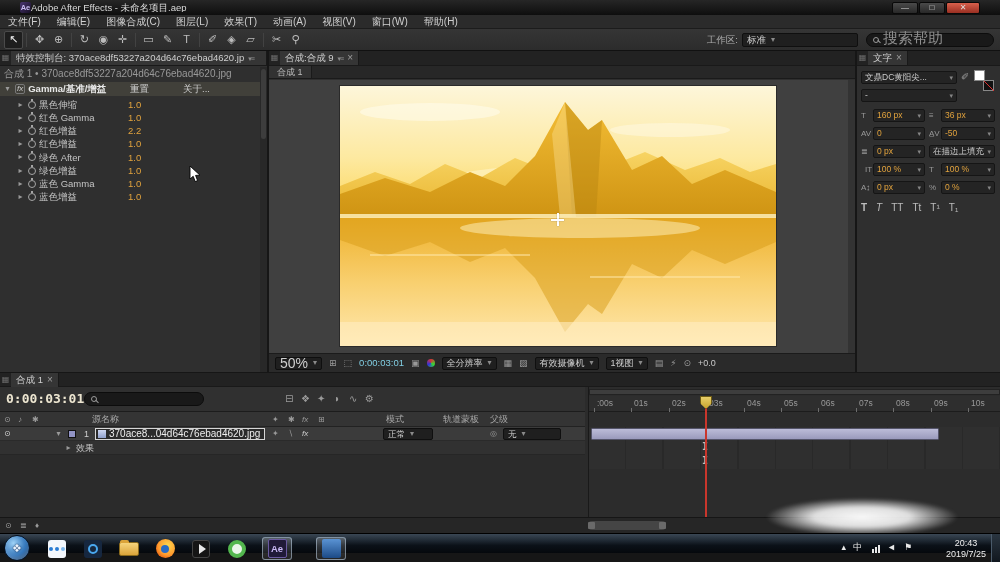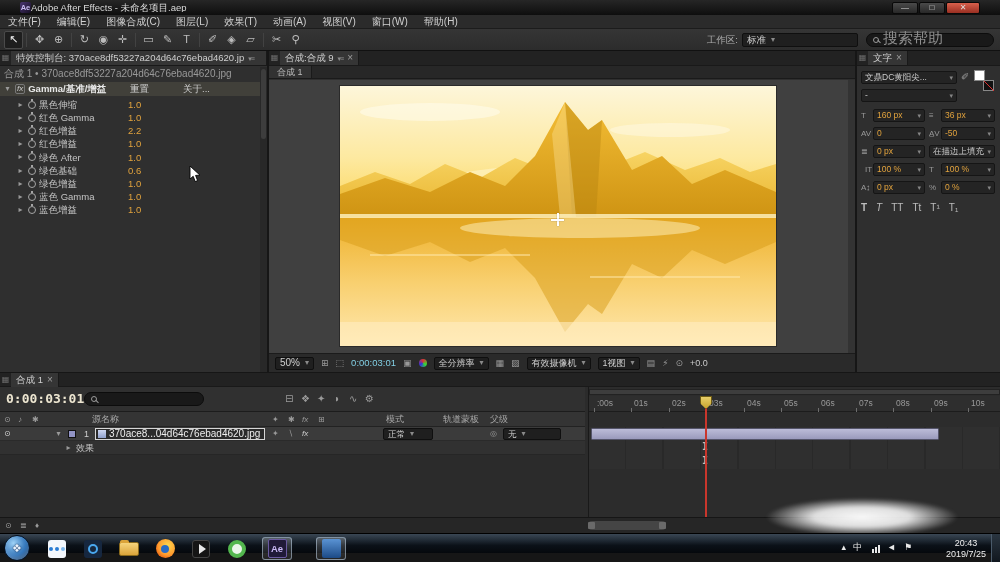--- a/index.html
+++ b/index.html
@@ -169,26 +169,20 @@
         <span class="tw r"></span>
           <span class="watch"></span>
         <span class="plabel">红色增益</span>
         <span class="pval hot">1.0</span>
       </div>
       <div class="prow" style="position:relative">
         <span class="tw r"></span>
           <span class="watch"></span>
         <span class="plabel">绿色 After</span>
         <span class="pval hot">1.0</span>
-      </div>
-      <div class="prow" style="position:relative">
-        <span class="tw r"></span>
-          <span class="watch"></span>
-        <span class="plabel">绿色基础</span>
-        <span class="pval hot">0.6</span>
       </div>
       <div class="prow" style="position:relative">
         <span class="tw r"></span>
           <span class="watch"></span>
         <span class="plabel">绿色增益</span>
         <span class="pval hot">1.0</span>
       </div>
       <div class="prow" style="position:relative">
         <span class="tw r"></span>
           <span class="watch"></span>
@@ -260,21 +254,21 @@
           <rect x="30" y="168" width="160" height="2" fill="#ffe9ae" opacity="0.5"></rect>
           <rect x="250" y="190" width="150" height="2" fill="#ffe9ae" opacity="0.5"></rect>
           <rect y="236" width="436" height="24" fill="#ffedc2" opacity="0.6"></rect>
         </svg>
       </div>
       <div class="crosshair" style="left:282px;top:133px"></div>
       <div class="abs" style="right:0;top:0;width:7px;height:273px;background:#333"></div>
     </div>
 
     <div class="abs" style="left:0;top:302px;width:586px;height:19px;background:#2a2a2a;border-top:1px solid #1b1b1b;display:flex;align-items:center;gap:7px;padding:0 6px;font-size:9px;color:#b5b5b5;white-space:nowrap;overflow:hidden">
-      <span class="dd" style="height:13px;font-size:10px">
+      <span class="dd" style="height:13px;font-size:14px">
           <span>50%</span>
         </span>
       <span style="color:#999">⊞</span>
       <span style="color:#999">⬚</span>
       <span class="cyan" style="font-size:9.5px">0:00:03:01</span>
       <span style="color:#999">▣</span>
       <span style="width:8px;height:8px;border-radius:50%;background:conic-gradient(#d33,#3d3,#33d,#d33)"></span>
       <span class="dd" style="height:13px;font-size:9px">
           <span>全分辨率</span>
         </span>

